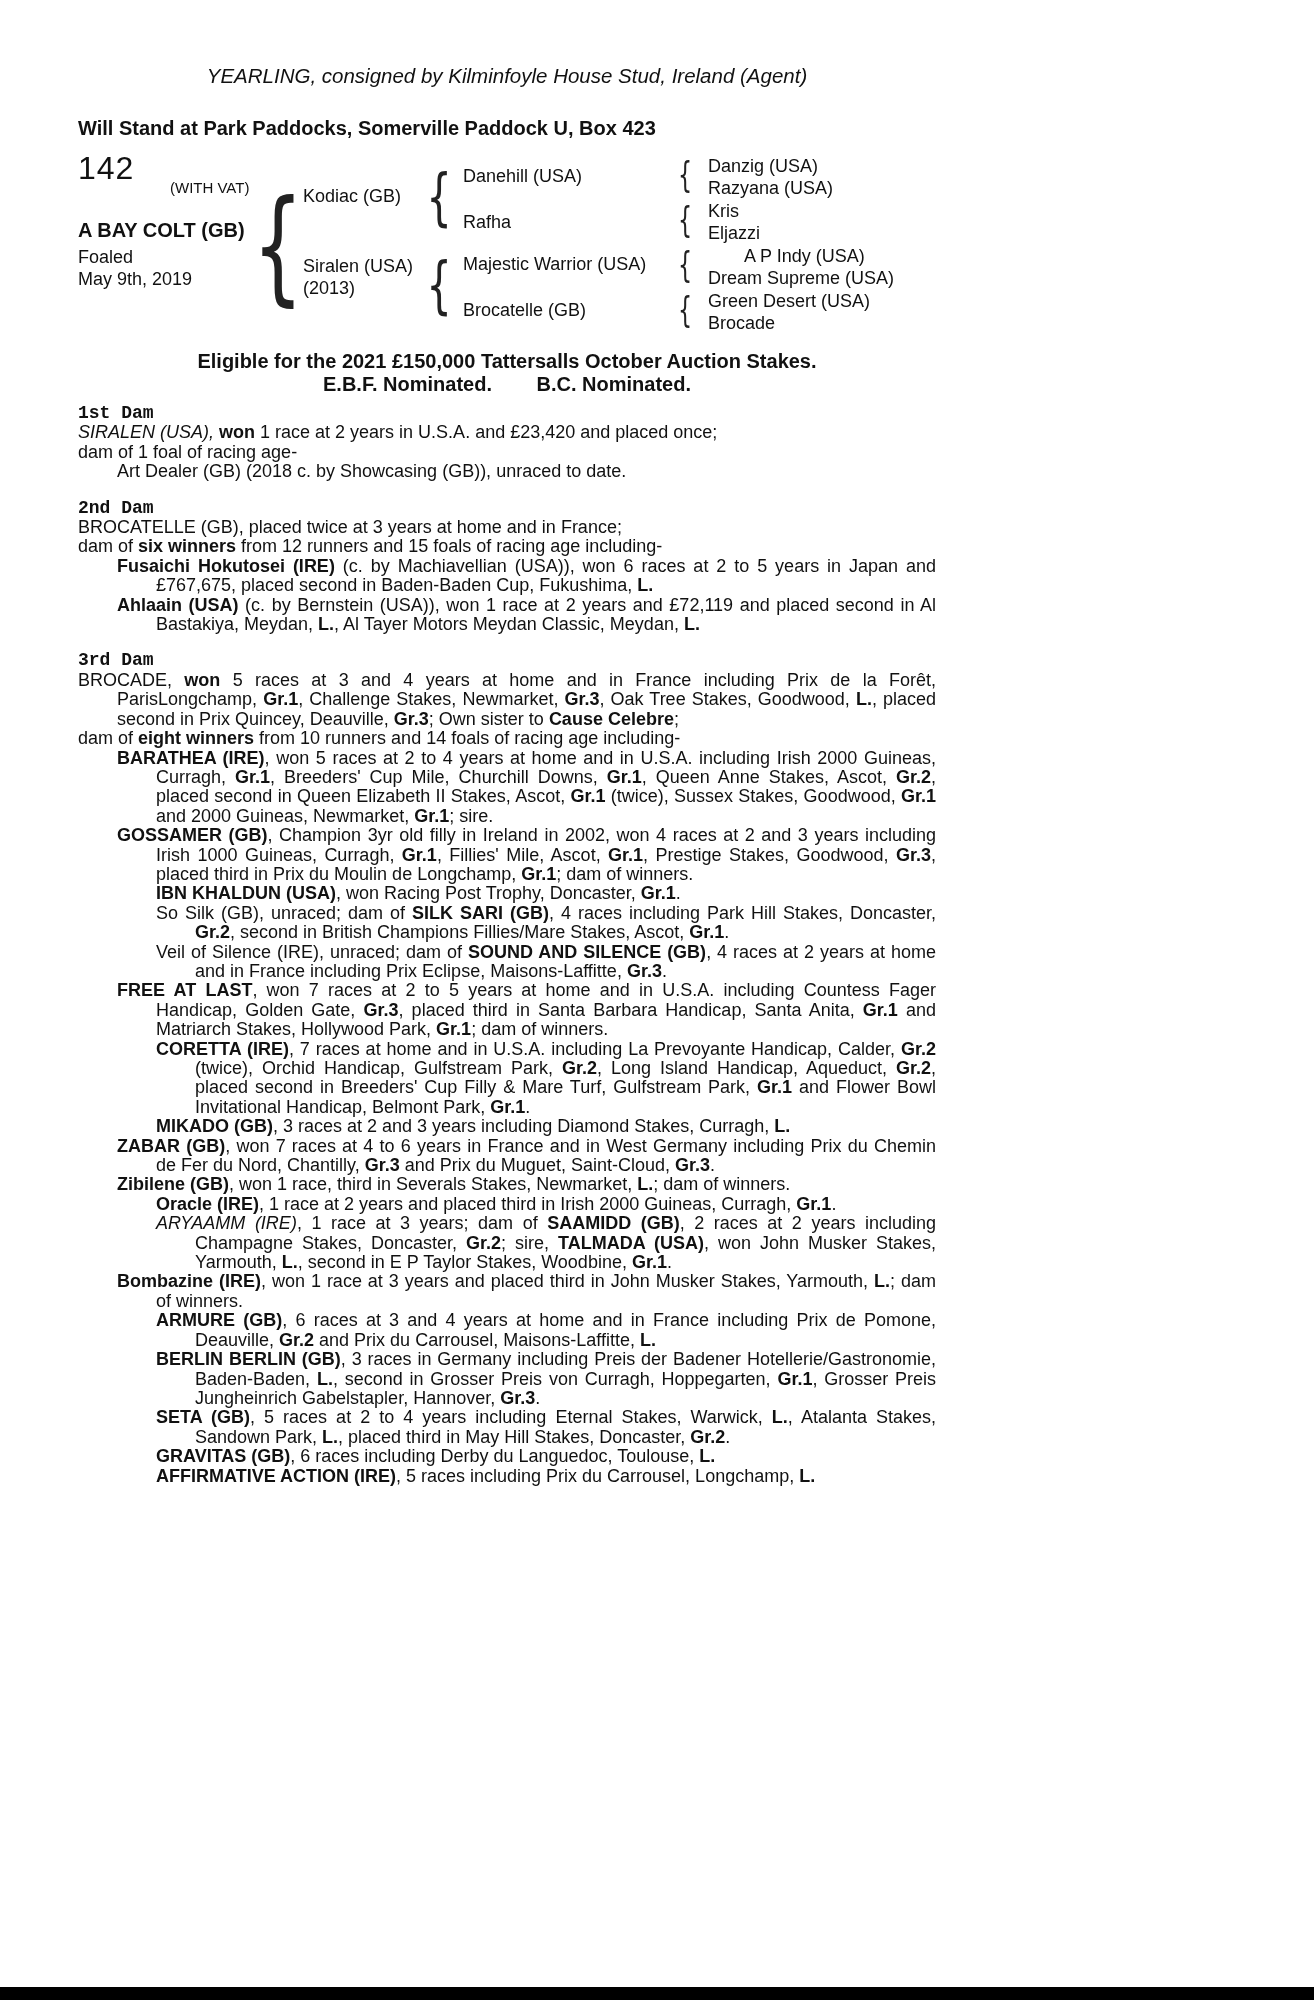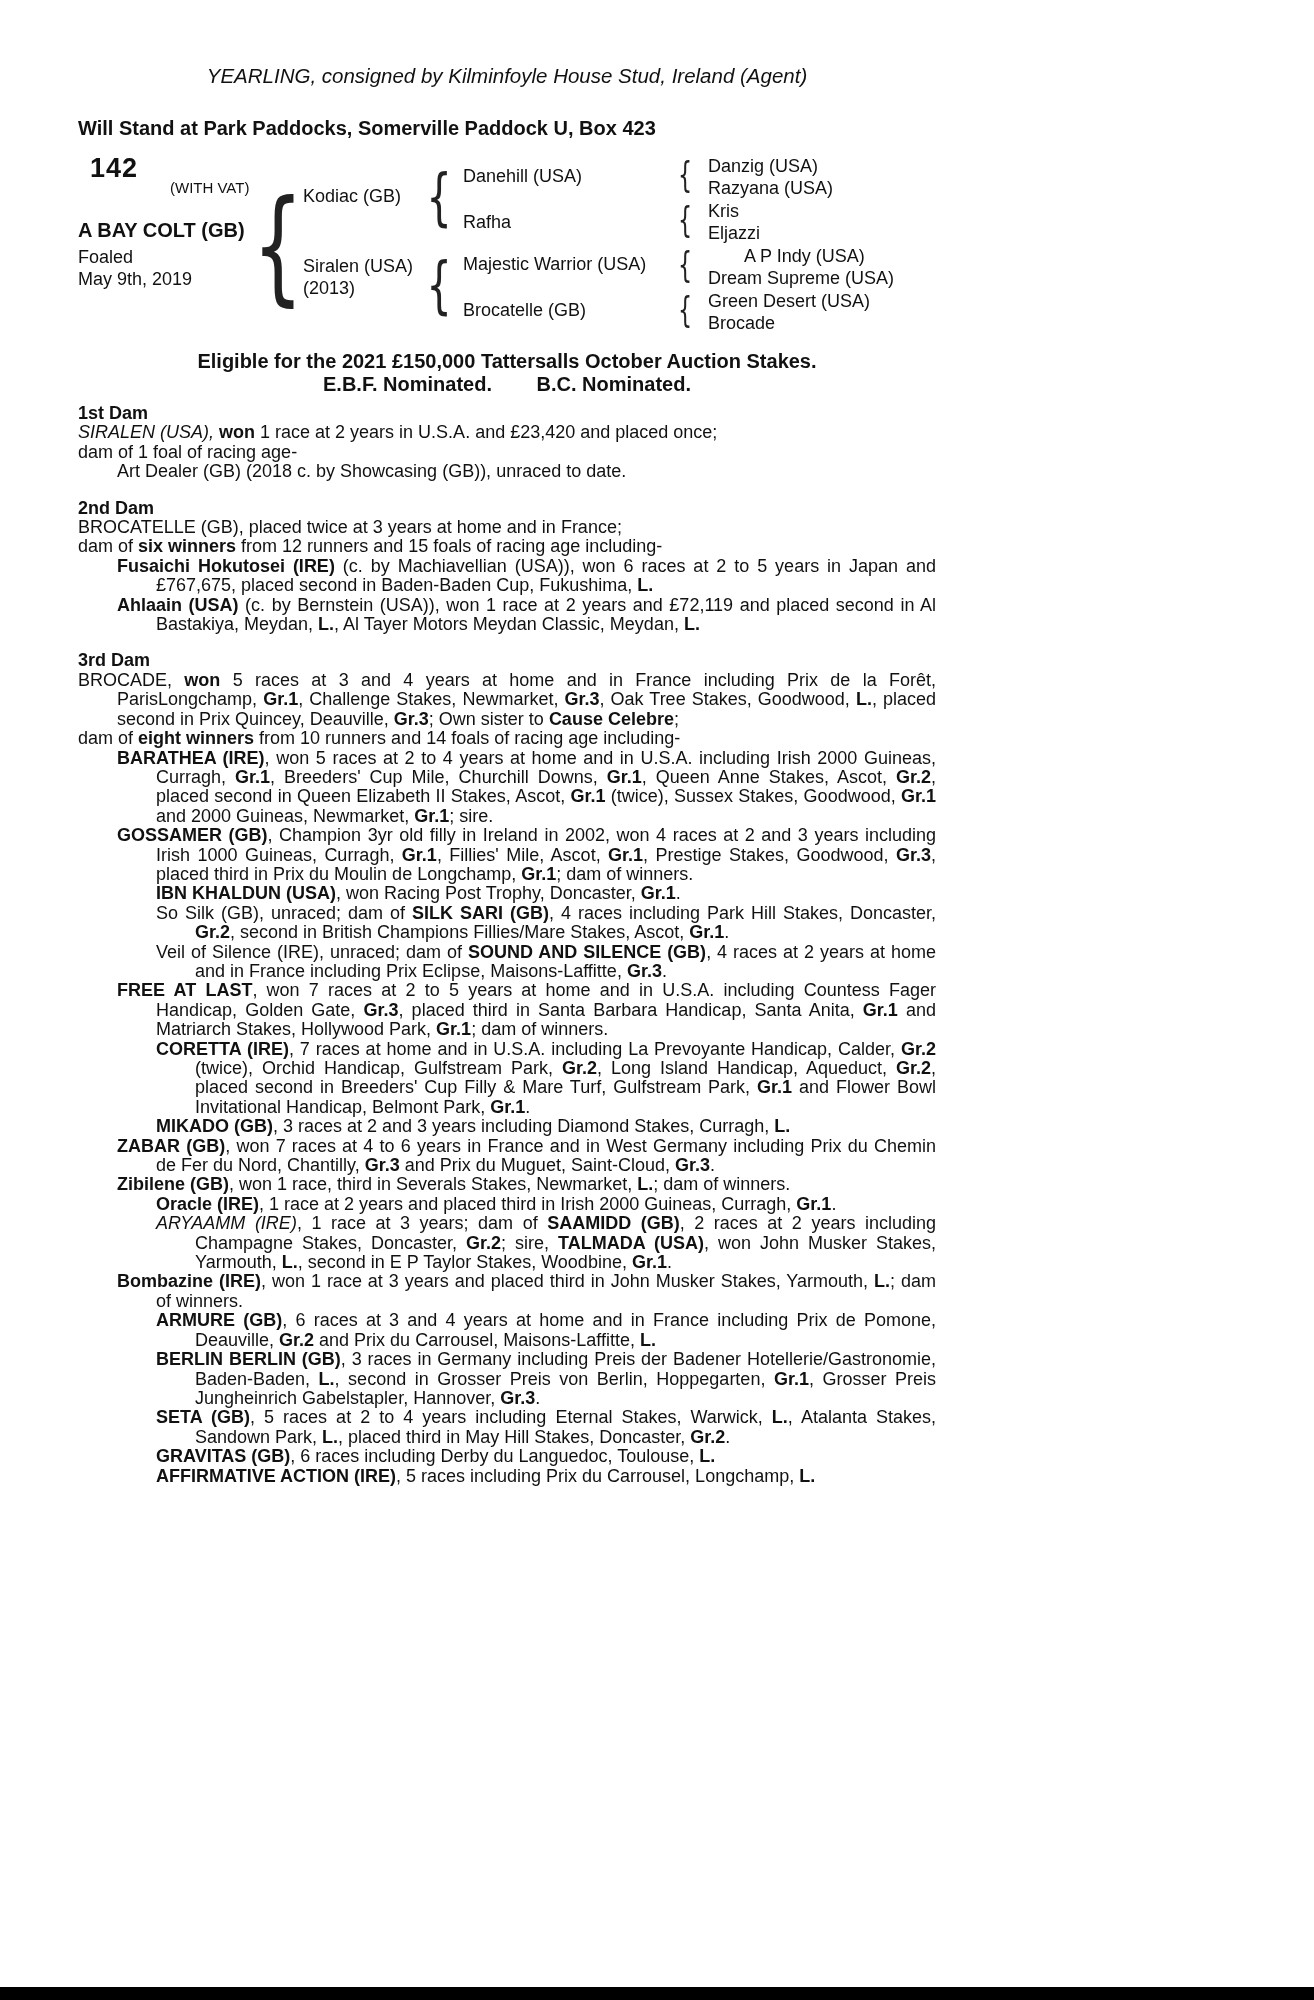--- a/index.html
+++ b/index.html
@@ -5,42 +5,42 @@
   html,body{margin:0;padding:0;background:#e8e8e8;}
   .page{position:relative;width:1314px;height:2000px;background:#ffffff;margin:0 auto;overflow:hidden;
         font-family:"Liberation Sans",sans-serif;color:#111;}
   .content{position:relative;width:858px;margin-left:78px;padding-top:64px;}
 
   .consignor{font-style:italic;font-size:20.5px;text-align:center;line-height:23px;}
   .stand{font-weight:bold;font-size:20px;line-height:23px;margin-top:30px;}
 
   
   .pedigree-block{position:relative;height:192px;margin-top:14px;font-size:18px;line-height:20px;}
-  .lot-number{position:absolute;left:0;top:4px;font-size:27px;font-weight:bold;letter-spacing:1px;margin-left:12px;}
+  .lot-number{position:absolute;left:0;top:4px;font-size:32px;font-weight:normal;letter-spacing:1px;}
   .vat{position:absolute;left:92px;top:24px;font-size:15px;}
   .colt-name{position:absolute;left:0;top:66px;font-weight:bold;font-size:20px;}
   .foaled{position:absolute;left:0;top:93px;}
   .foaled-date{position:absolute;left:0;top:115px;}
   .ped-name{position:absolute;white-space:nowrap;}
   .brace{position:absolute;display:flex;align-items:center;justify-content:center;
          font-family:"DejaVu Sans",sans-serif;font-weight:400;color:#222;
          transform:scale(0.72,1.12);}
   .brace.g1{left:178px;top:16px;height:150px;width:44px;font-size:112px;}
   .brace.g2a{left:348px;top:6px;height:74px;width:26px;font-size:56px;}
   .brace.g2b{left:348px;top:94px;height:74px;width:26px;font-size:56px;}
   .brace.g3{left:598px;height:42px;width:18px;font-size:31px;}
   .brace.p1{top:0px;} .brace.p2{top:45px;} .brace.p3{top:90px;} .brace.p4{top:135px;}
 
   
   .eligibility{margin-top:4px;text-align:center;font-weight:bold;font-size:20px;line-height:23px;}
   .nominations span + span{margin-left:39px;}
 
   
   #sections{margin-top:8px;font-size:18px;line-height:19.4px;}
-  .sec-heading{font-weight:bold;}
+  .sec-heading{font-weight:bold;font-family:Liberation Mono, monospace;}
   #sections .sec-heading:not(:first-child){margin-top:17px;}
   .para{margin:0;text-align:justify;}
   .para.l0{padding-left:39px;text-indent:-39px;}
   .para.l1{padding-left:78px;text-indent:-39px;}
   .para.l2{padding-left:117px;text-indent:-39px;}
   .b{font-weight:bold;}
   .i{font-style:italic;}
 
   .bottom-bar{position:absolute;left:0;bottom:0;width:100%;height:13px;background:#000;}
 </style>
@@ -114,21 +114,21 @@
         <p class="para l2"><span>Veil of Silence (IRE), unraced; dam of </span><span class="b">SOUND AND SILENCE (GB)</span><span>, 4 races at 2 years at home and in France including Prix Eclipse, Maisons-Laffitte, </span><span class="b">Gr.3</span><span>.</span></p>
         <p class="para l1"><span class="b">FREE AT LAST</span><span>, won 7 races at 2 to 5 years at home and in U.S.A. including Countess Fager Handicap, Golden Gate, </span><span class="b">Gr.3</span><span>, placed third in Santa Barbara Handicap, Santa Anita, </span><span class="b">Gr.1</span><span> and Matriarch Stakes, Hollywood Park, </span><span class="b">Gr.1</span><span>; dam of winners.</span></p>
         <p class="para l2"><span class="b">CORETTA (IRE)</span><span>, 7 races at home and in U.S.A. including La Prevoyante Handicap, Calder, </span><span class="b">Gr.2</span><span> (twice), Orchid Handicap, Gulfstream Park, </span><span class="b">Gr.2</span><span>, Long Island Handicap, Aqueduct, </span><span class="b">Gr.2</span><span>, placed second in Breeders' Cup Filly &amp; Mare Turf, Gulfstream Park, </span><span class="b">Gr.1</span><span> and Flower Bowl Invitational Handicap, Belmont Park, </span><span class="b">Gr.1</span><span>.</span></p>
         <p class="para l2"><span class="b">MIKADO (GB)</span><span>, 3 races at 2 and 3 years including Diamond Stakes, Curragh, </span><span class="b">L.</span></p>
         <p class="para l1"><span class="b">ZABAR (GB)</span><span>, won 7 races at 4 to 6 years in France and in West Germany including Prix du Chemin de Fer du Nord, Chantilly, </span><span class="b">Gr.3</span><span> and Prix du Muguet, Saint-Cloud, </span><span class="b">Gr.3</span><span>.</span></p>
         <p class="para l1"><span class="b">Zibilene (GB)</span><span>, won 1 race, third in Severals Stakes, Newmarket, </span><span class="b">L.</span><span>; dam of winners.</span></p>
         <p class="para l2"><span class="b">Oracle (IRE)</span><span>, 1 race at 2 years and placed third in Irish 2000 Guineas, Curragh, </span><span class="b">Gr.1</span><span>.</span></p>
         <p class="para l2"><span class="i">ARYAAMM (IRE)</span><span>, 1 race at 3 years; dam of </span><span class="b">SAAMIDD (GB)</span><span>, 2 races at 2 years including Champagne Stakes, Doncaster, </span><span class="b">Gr.2</span><span>; sire, </span><span class="b">TALMADA (USA)</span><span>, won John Musker Stakes, Yarmouth, </span><span class="b">L.</span><span>, second in E P Taylor Stakes, Woodbine, </span><span class="b">Gr.1</span><span>.</span></p>
         <p class="para l1"><span class="b">Bombazine (IRE)</span><span>, won 1 race at 3 years and placed third in John Musker Stakes, Yarmouth, </span><span class="b">L.</span><span>; dam of winners.</span></p>
         <p class="para l2"><span class="b">ARMURE (GB)</span><span>, 6 races at 3 and 4 years at home and in France including Prix de Pomone, Deauville, </span><span class="b">Gr.2</span><span> and Prix du Carrousel, Maisons-Laffitte, </span><span class="b">L.</span></p>
-        <p class="para l2"><span class="b">BERLIN BERLIN (GB)</span><span>, 3 races in Germany including Preis der Badener Hotellerie/Gastronomie, Baden-Baden, </span><span class="b">L.</span><span>, second in Grosser Preis von Berlin, Hoppegarten, </span><span class="b">Gr.1</span><span>, Grosser Preis Jungheinrich Gabelstapler, Hannover, </span><span class="b">Gr.3</span><span>.</span></p>
+        <p class="para l2"><span class="b">BERLIN BERLIN (GB)</span><span>, 3 races in Germany including Preis der Badener Hotellerie/Gastronomie, Baden-Baden, </span><span class="b">L.</span><span>, second in Grosser Preis von Curragh, Hoppegarten, </span><span class="b">Gr.1</span><span>, Grosser Preis Jungheinrich Gabelstapler, Hannover, </span><span class="b">Gr.3</span><span>.</span></p>
         <p class="para l2"><span class="b">SETA (GB)</span><span>, 5 races at 2 to 4 years including Eternal Stakes, Warwick, </span><span class="b">L.</span><span>, Atalanta Stakes, Sandown Park, </span><span class="b">L.</span><span>, placed third in May Hill Stakes, Doncaster, </span><span class="b">Gr.2</span><span>.</span></p>
         <p class="para l2"><span class="b">GRAVITAS (GB)</span><span>, 6 races including Derby du Languedoc, Toulouse, </span><span class="b">L.</span></p>
         <p class="para l2"><span class="b">AFFIRMATIVE ACTION (IRE)</span><span>, 5 races including Prix du Carrousel, Longchamp, </span><span class="b">L.</span></p>
       </div>
   </div>
 
   <div class="bottom-bar"></div>
 </div>
 
 </body></html>

